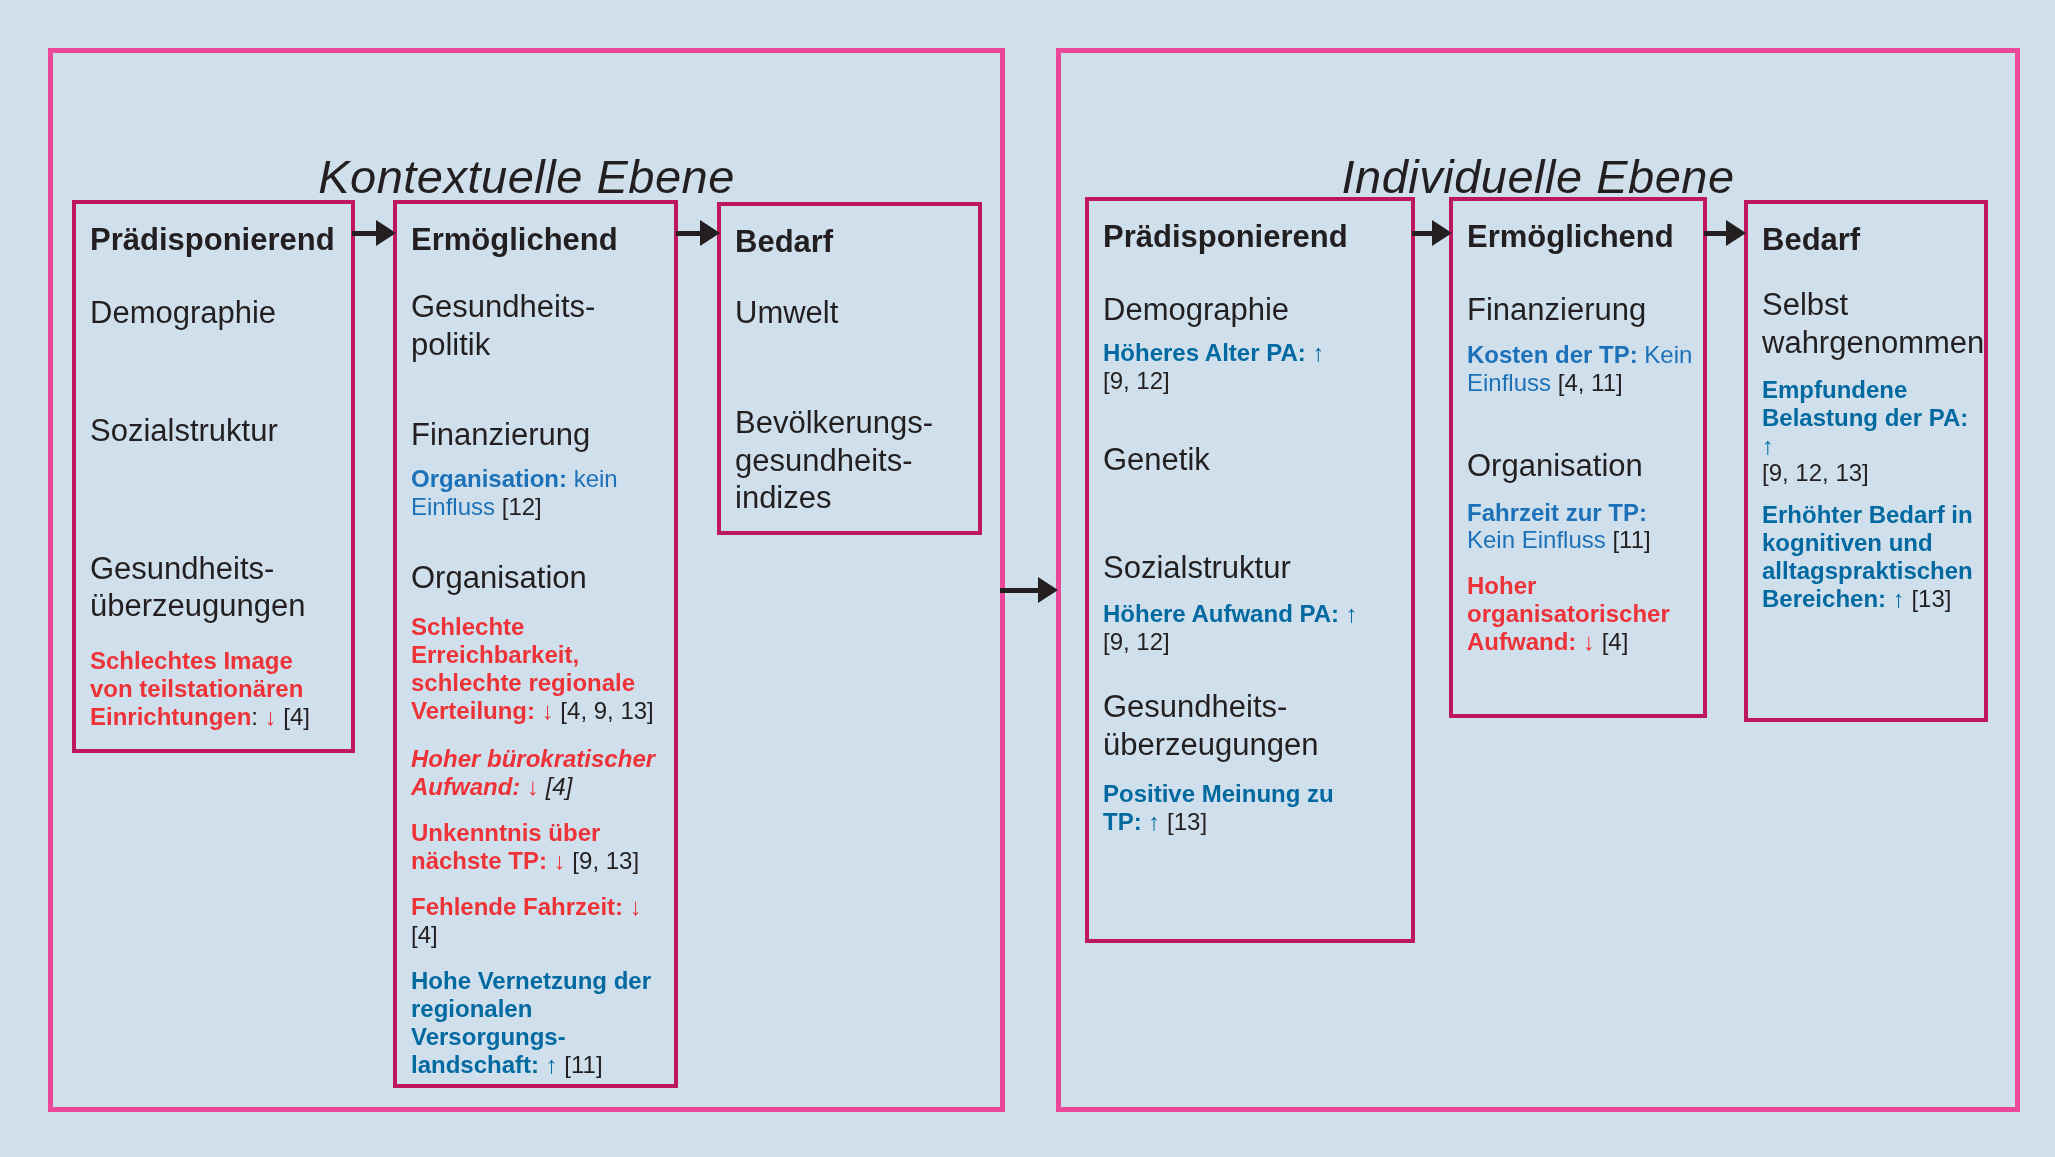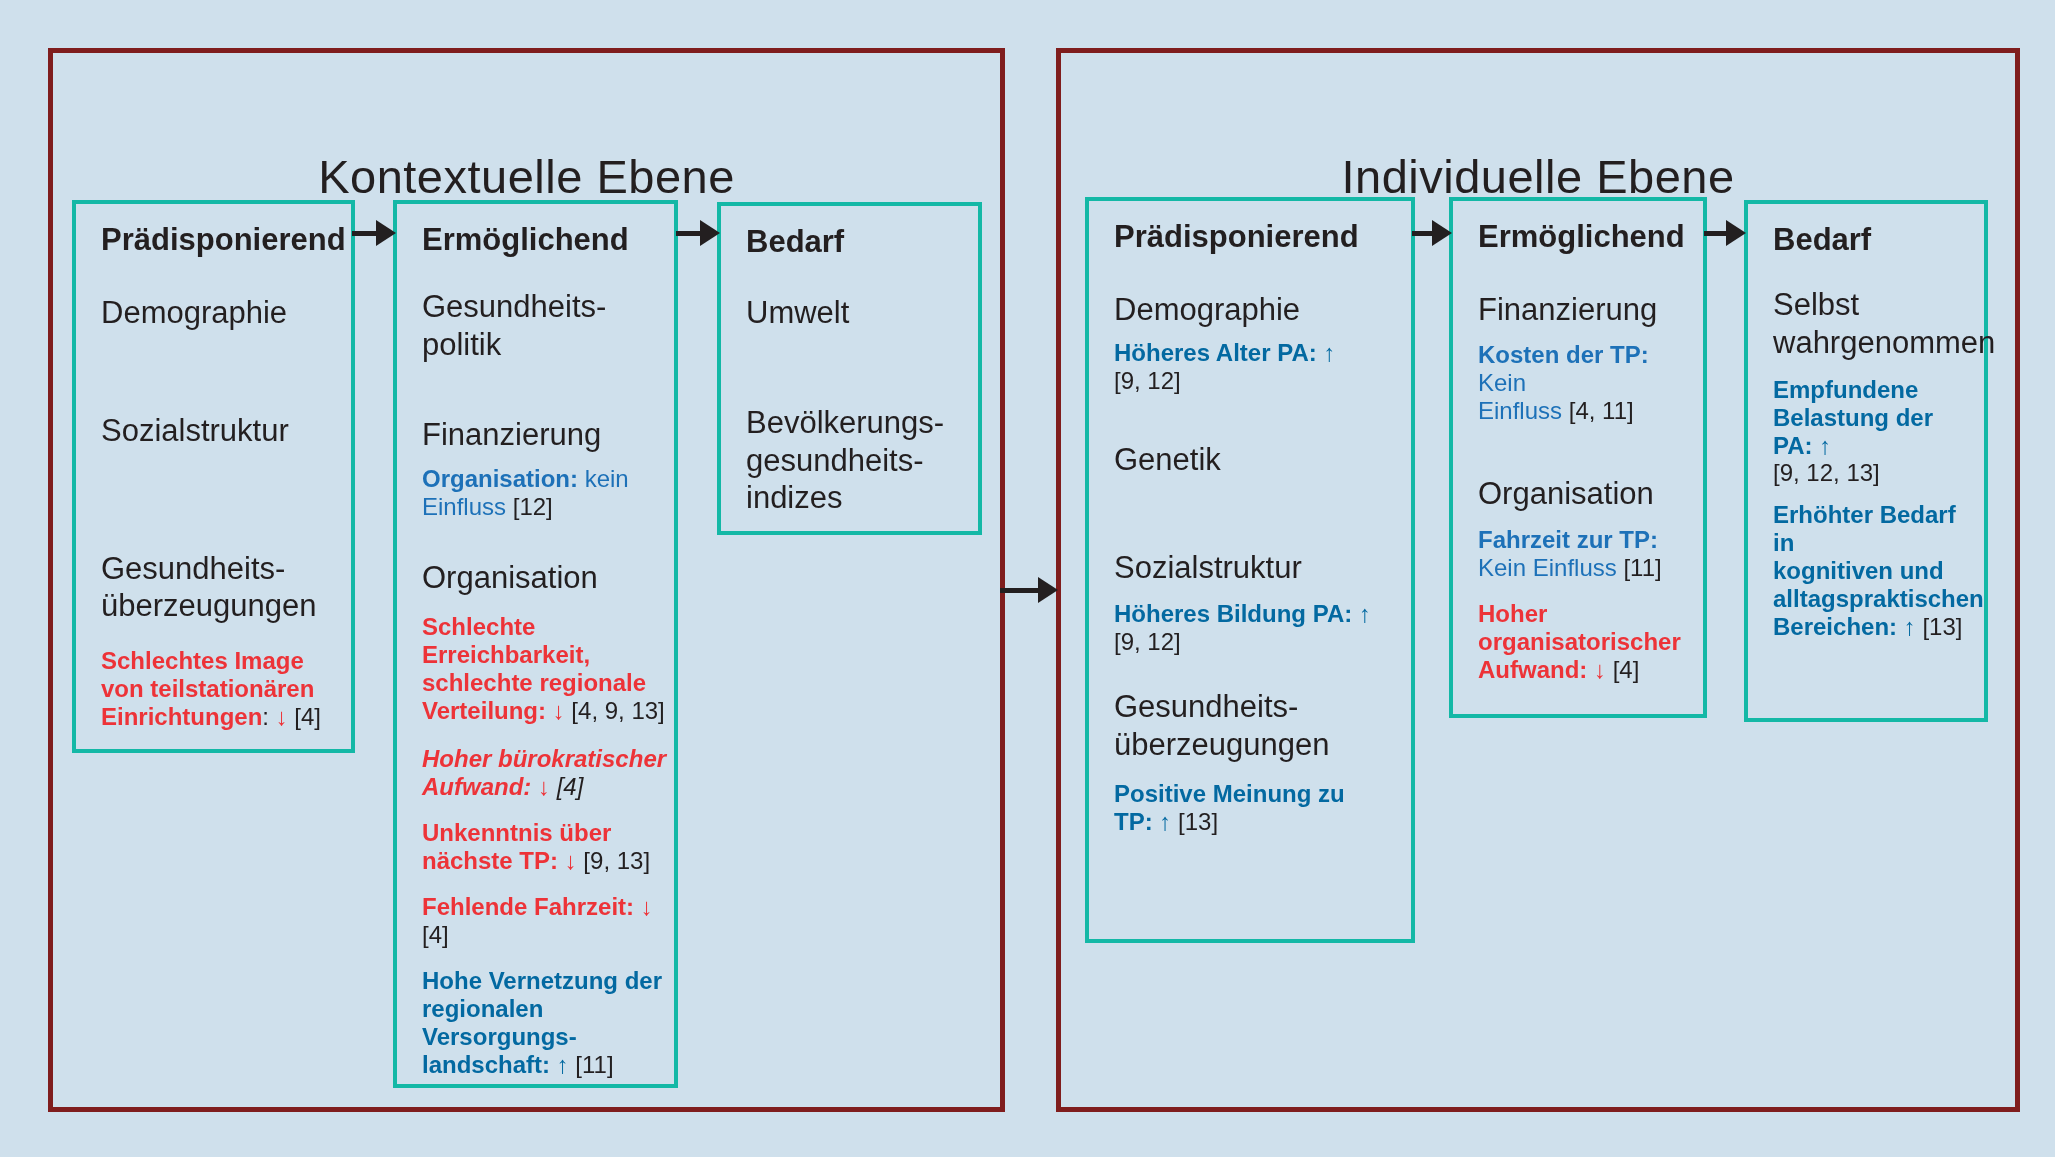--- a/index.html
+++ b/index.html
@@ -1,27 +1,27 @@
 <!DOCTYPE html>
 <html><head>
 <meta charset="utf-8">
 <style>
   html,body{margin:0;padding:0;background:#cfe0ec;}
   .canvas{
     position:relative;width:2055px;height:1157px;background:#cfe0ec;
     font-family:"Liberation Sans","DejaVu Sans",sans-serif;color:#231f20;overflow:hidden;
   }
-  .panel{position:absolute;border:5px solid #7f1d1d;background:transparent;box-sizing:border-box;}
+  .panel{position:absolute;border:5px solid #ec4899;background:transparent;box-sizing:border-box;font-style:italic;}
   #panel-left{left:48px;top:48px;width:957px;height:1064px;}
   #panel-right{left:1056px;top:48px;width:964px;height:1064px;}
   .panel-title{
     position:absolute;top:96px;left:0;width:100%;text-align:center;
     font-size:47px;font-weight:400;margin:0;color:#231f20;letter-spacing:.5px;
   }
-  .box{position:absolute;border:4px solid #14b8a6;box-sizing:border-box;padding:14px 6px 0 23px;background:transparent;}
+  .box{position:absolute;border:4px solid #be185d;box-sizing:border-box;padding:14px 6px 0 12px;background:transparent;}
   #box-l0{left:72px;top:200px;width:283px;height:553px;}
   #box-l1{left:393px;top:200px;width:285px;height:888px;}
   #box-l2{left:717px;top:202px;width:265px;height:333px;}
   #box-r0{left:1085px;top:197px;width:330px;height:746px;}
   #box-r1{left:1449px;top:197px;width:258px;height:521px;}
   #box-r2{left:1744px;top:200px;width:244px;height:522px;}
   .box-header{font-size:31px;font-weight:700;margin:4px 0 0 2px;white-space:pre-line;}
   .item{margin-left:2px;white-space:pre-line;}
   .item.label{font-size:31px;line-height:1.22;font-weight:400;color:#231f20;}
   .item.note{font-size:24px;line-height:1.165;font-weight:400;}
@@ -102,21 +102,21 @@
   </div>
 
   <div class="box" id="box-r0">
     <div class="box-header">Prädisponierend</div>
     <div class="box-items">
         <div class="item label" style="margin-top: 36px;"><span class="seg ink">Demographie</span></div>
         <div class="item note" style="margin-top: 10px;"><span class="seg green bold">Höheres Alter PA:</span><span class="seg green"> ↑</span><span class="seg ink">
 [9, 12]</span></div>
         <div class="item label" style="margin-top: 46px;"><span class="seg ink">Genetik</span></div>
         <div class="item label" style="margin-top: 70px;"><span class="seg ink">Sozialstruktur</span></div>
-        <div class="item note" style="margin-top: 14px;"><span class="seg green bold">Höheres Bildung PA:</span><span class="seg green"> ↑</span><span class="seg ink">
+        <div class="item note" style="margin-top: 14px;"><span class="seg green bold">Höhere Aufwand PA:</span><span class="seg green"> ↑</span><span class="seg ink">
 [9, 12]</span></div>
         <div class="item label" style="margin-top: 32px;"><span class="seg ink">Gesundheits-
 überzeugungen</span></div>
         <div class="item note" style="margin-top: 16px;"><span class="seg green bold">Positive Meinung zu
 TP:</span><span class="seg green"> ↑</span><span class="seg ink">  [13]</span></div>
       </div>
   </div>
 
   <div class="box" id="box-r1">
     <div class="box-header">Ermöglichend</div>

